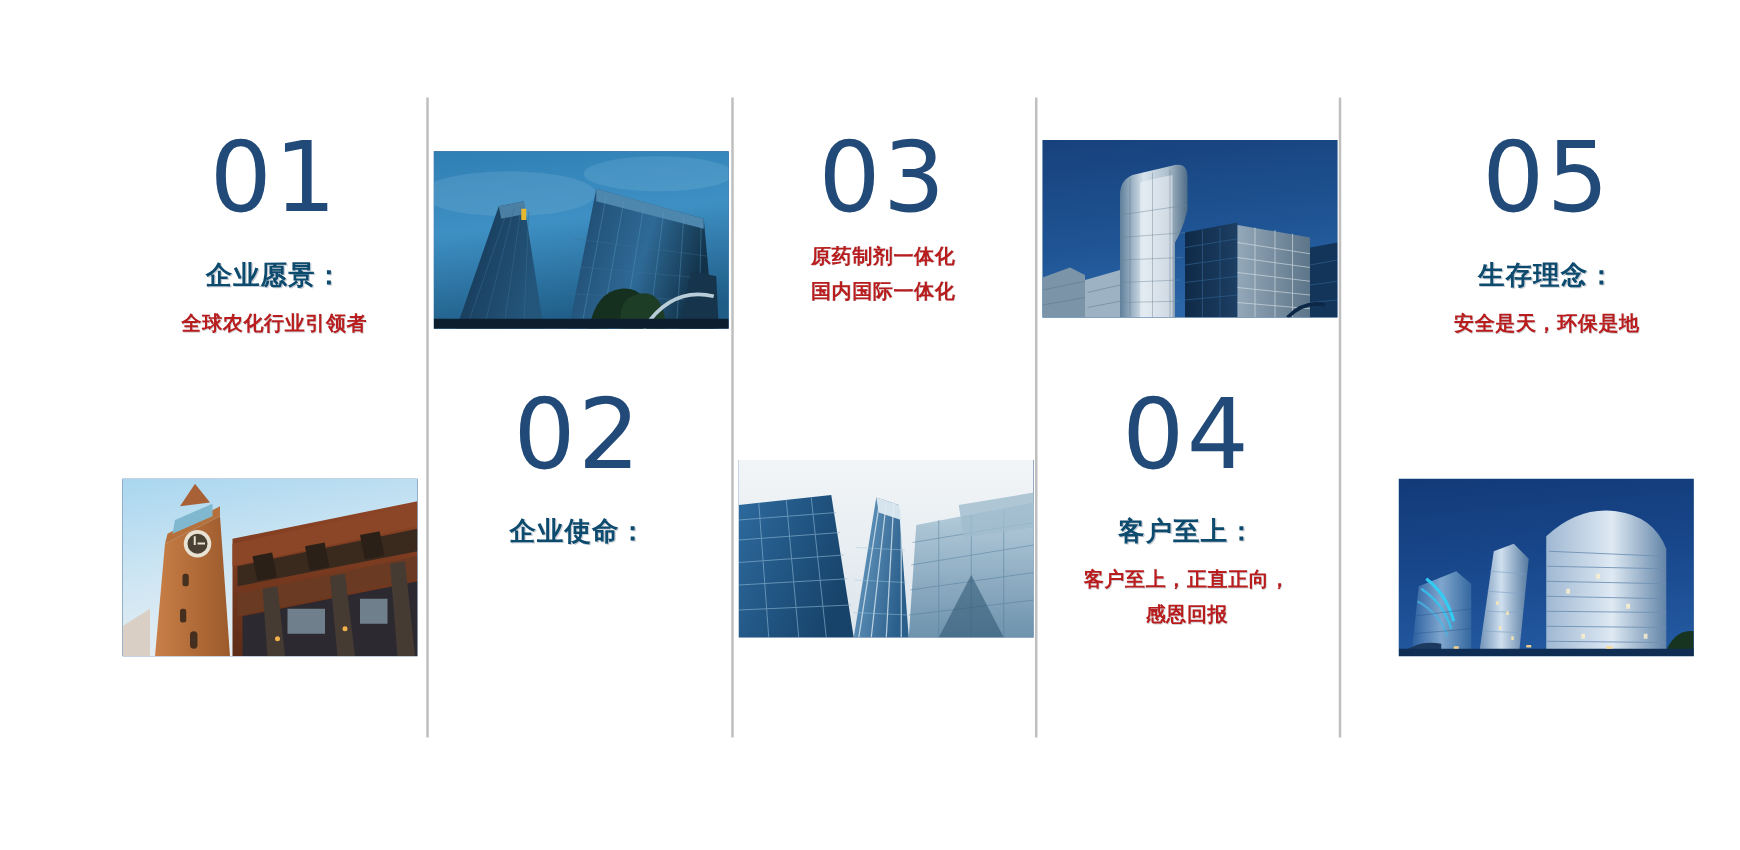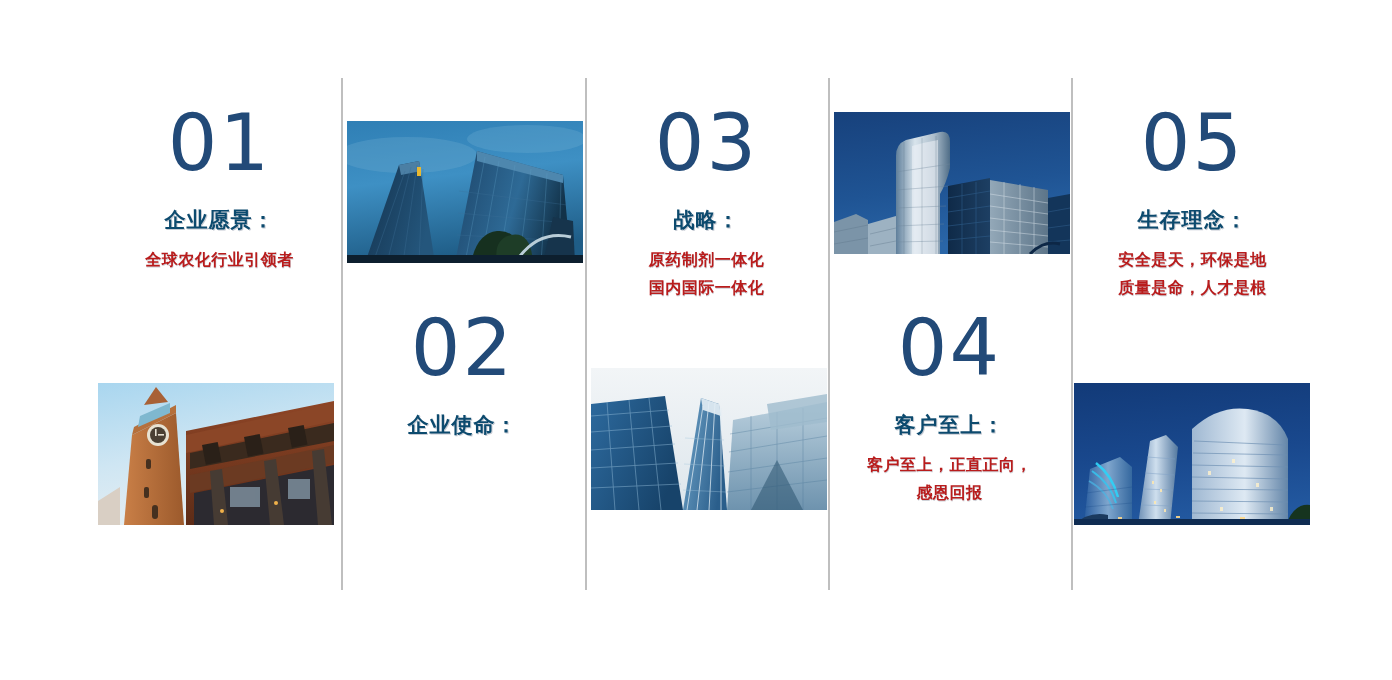--- a/index.html
+++ b/index.html
@@ -42,21 +42,21 @@
     position: absolute;
     top: 78px;
     width: 243px;
     height: 512px;
     box-sizing: border-box;
   }
   .col1 { left: 98px; }
   .col2 { left: 341px; }
   .col3 { left: 585px; }
   .col4 { left: 828px; }
-  .col5 { left: 1071px; padding-left: 16px; }
+  .col5 { left: 1116px; padding-left: 16px; }
 
   
   .text-block {
     position: absolute;
     left: 0;
     width: 243px;
     text-align: center;
   }
   .col1 .text-block { top: 28px; }
   .col2 .text-block { top: 233px; }
@@ -244,21 +244,20 @@
     </div>
     <div class="text-block">
       <div class="num">02</div>
       <div class="heading">企业使命：</div>
     </div>
   </div>
 
   <div class="column col3">
     <div class="text-block">
       <div class="num">03</div>
-      <div class="heading">战略：</div>
       <div class="body-lines">
         <span class="line">原药制剂一体化</span>
         <span class="line">国内国际一体化</span>
       </div>
     </div>
     <div class="photo">
       <svg viewBox="0 0 236 142" preserveAspectRatio="xMidYMid slice" aria-hidden="true">
         <defs>
           <linearGradient id="sky3" x1="0" y1="0" x2="0" y2="1">
             <stop offset="0%" stop-color="#f2f5f7"></stop>
@@ -413,21 +412,20 @@
       </div>
     </div>
   </div>
 
   <div class="column col5">
     <div class="text-block">
       <div class="num">05</div>
       <div class="heading">生存理念：</div>
       <div class="body-lines">
         <span class="line">安全是天，环保是地</span>
-        <span class="line">质量是命，人才是根</span>
       </div>
     </div>
     <div class="photo">
       <svg viewBox="0 0 236 142" preserveAspectRatio="xMidYMid slice" aria-hidden="true">
         <defs>
           <linearGradient id="sky5" x1="0" y1="0" x2="0.15" y2="1">
             <stop offset="0%" stop-color="#123a78"></stop>
             <stop offset="55%" stop-color="#19488d"></stop>
             <stop offset="100%" stop-color="#22589f"></stop>
           </linearGradient>

